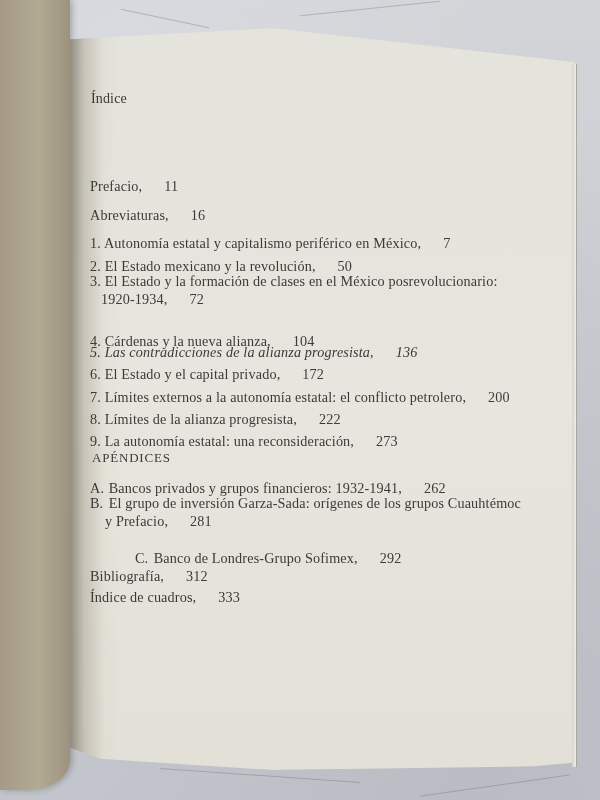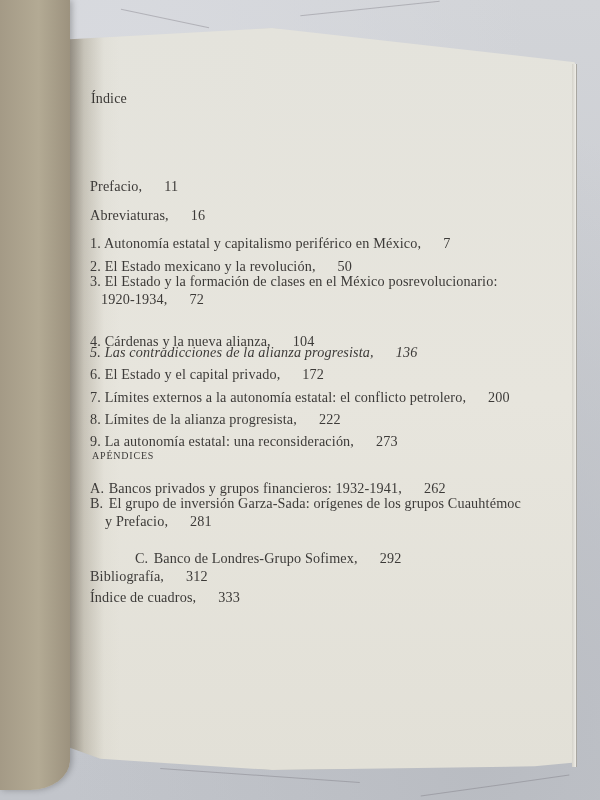--- a/index.html
+++ b/index.html
@@ -90,21 +90,21 @@
       margin-left: 22px;
     }
     .entry .cont {
       display: block;
       padding-left: 11px;
     }
     .section-head {
       position: absolute;
       left: 2px;
       top: 450px;
-      font-size: 10px;
+      font-size: 13px;
       letter-spacing: 0.8px;
       font-variant: small-caps;
       text-transform: uppercase;
       color: #3c3a38;
     }
   </style>
 </head>
 <body>
 
 <div class="surface-mark" style="left:120px;top:18px;width:90px;transform:rotate(12deg);"></div>

